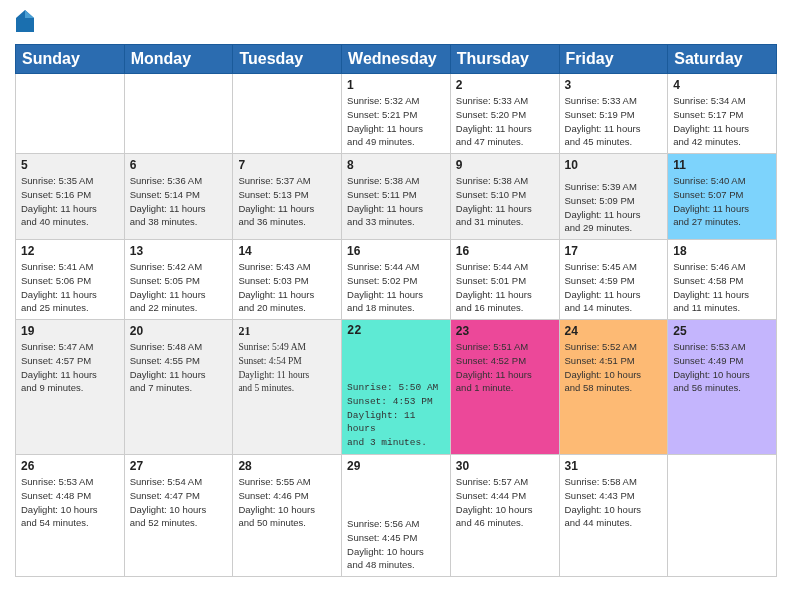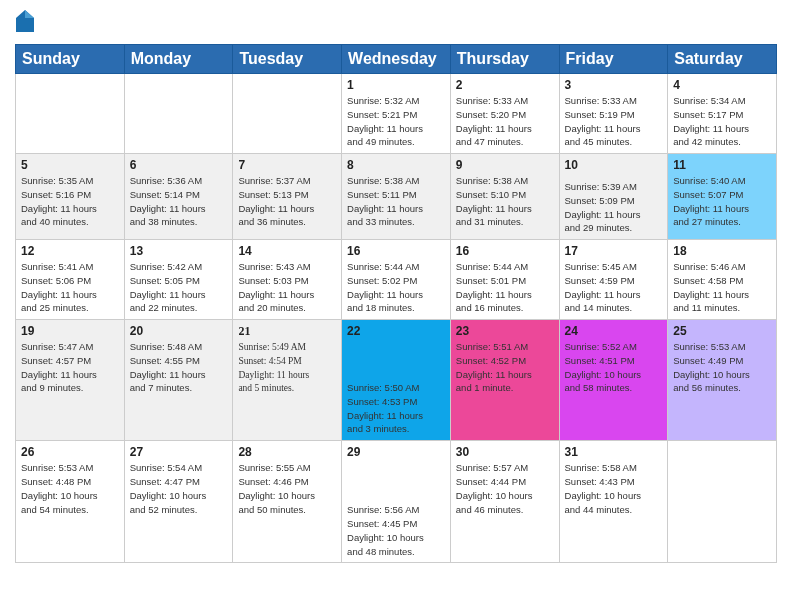--- a/index.html
+++ b/index.html
@@ -282,35 +282,35 @@
 Daylight: 11 hours
 and 7 minutes.</div>
           </td>
           <td style="background: rgb(240, 240, 240); font-family: Liberation Serif, serif;">
             <div class="day-number">21</div>
             <div class="day-info" style="white-space: pre-line;">Sunrise: 5:49 AM
 Sunset: 4:54 PM
 Daylight: 11 hours
 and 5 minutes.</div>
           </td>
-          <td style="background: #0ea5e9;">
+          <td style="background: #5eead4; font-family: Liberation Mono, monospace;">
             <div class="day-number">22</div>
             <div class="day-info" style="white-space: pre-line; margin-top: 43px;">Sunrise: 5:50 AM
 Sunset: 4:53 PM
 Daylight: 11 hours
 and 3 minutes.</div>
           </td>
           <td style="background: #ec4899;">
             <div class="day-number">23</div>
             <div class="day-info" style="white-space: pre-line;">Sunrise: 5:51 AM
 Sunset: 4:52 PM
 Daylight: 11 hours
 and 1 minute.</div>
           </td>
-          <td style="background: #d946ef;">
+          <td style="background: #fdba74;">
             <div class="day-number">24</div>
             <div class="day-info" style="white-space: pre-line;">Sunrise: 5:52 AM
 Sunset: 4:51 PM
 Daylight: 10 hours
 and 58 minutes.</div>
           </td>
           <td style="background: #c4b5fd;">
             <div class="day-number">25</div>
             <div class="day-info" style="white-space: pre-line;">Sunrise: 5:53 AM
 Sunset: 4:49 PM

